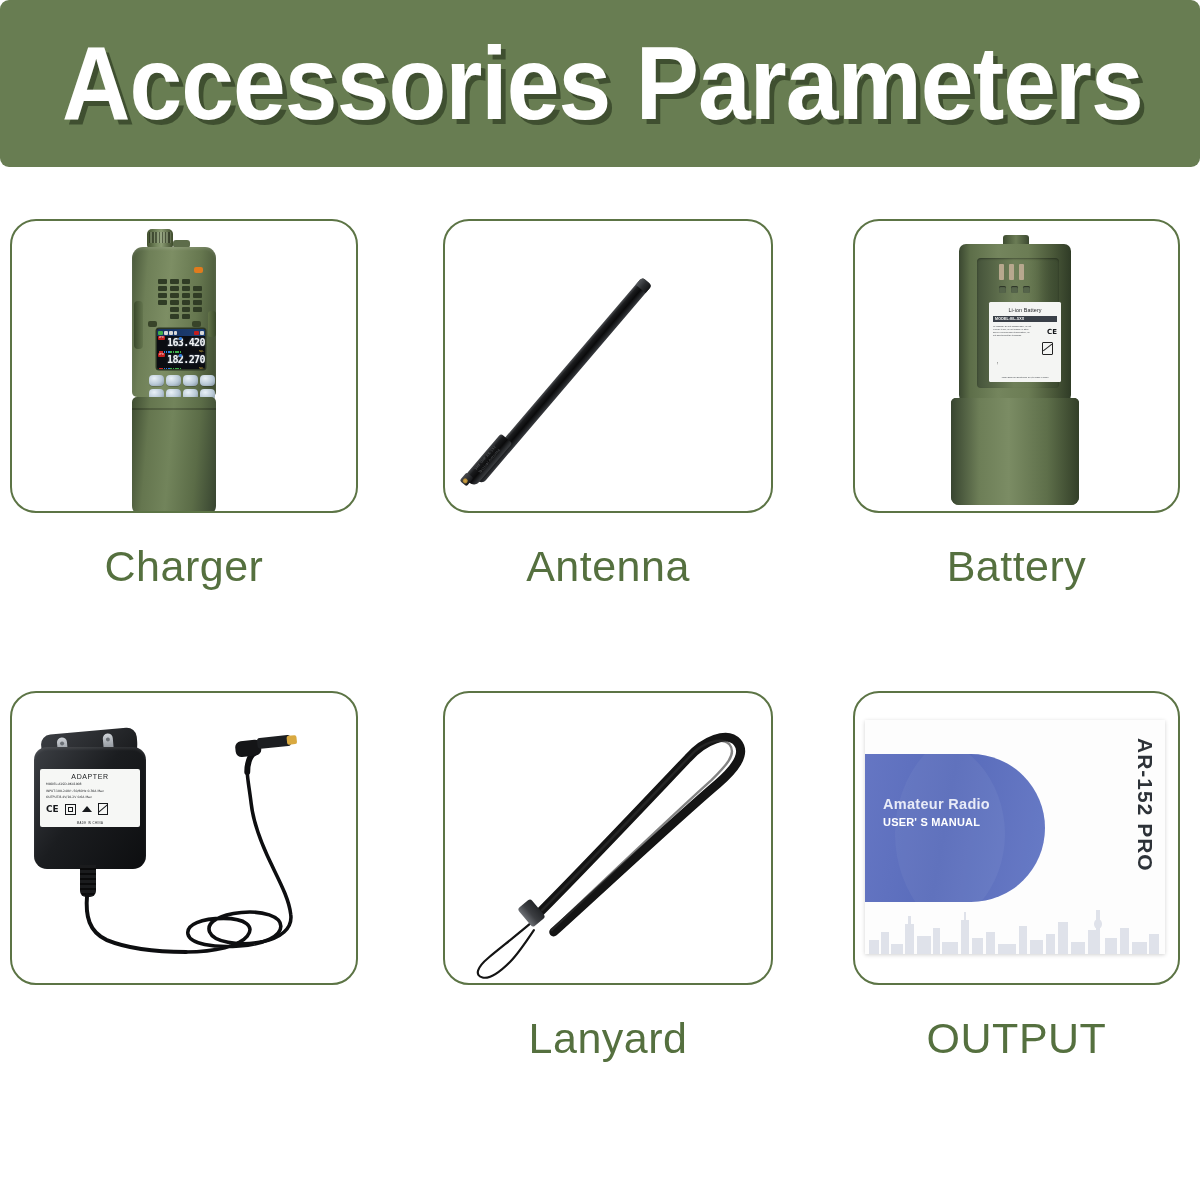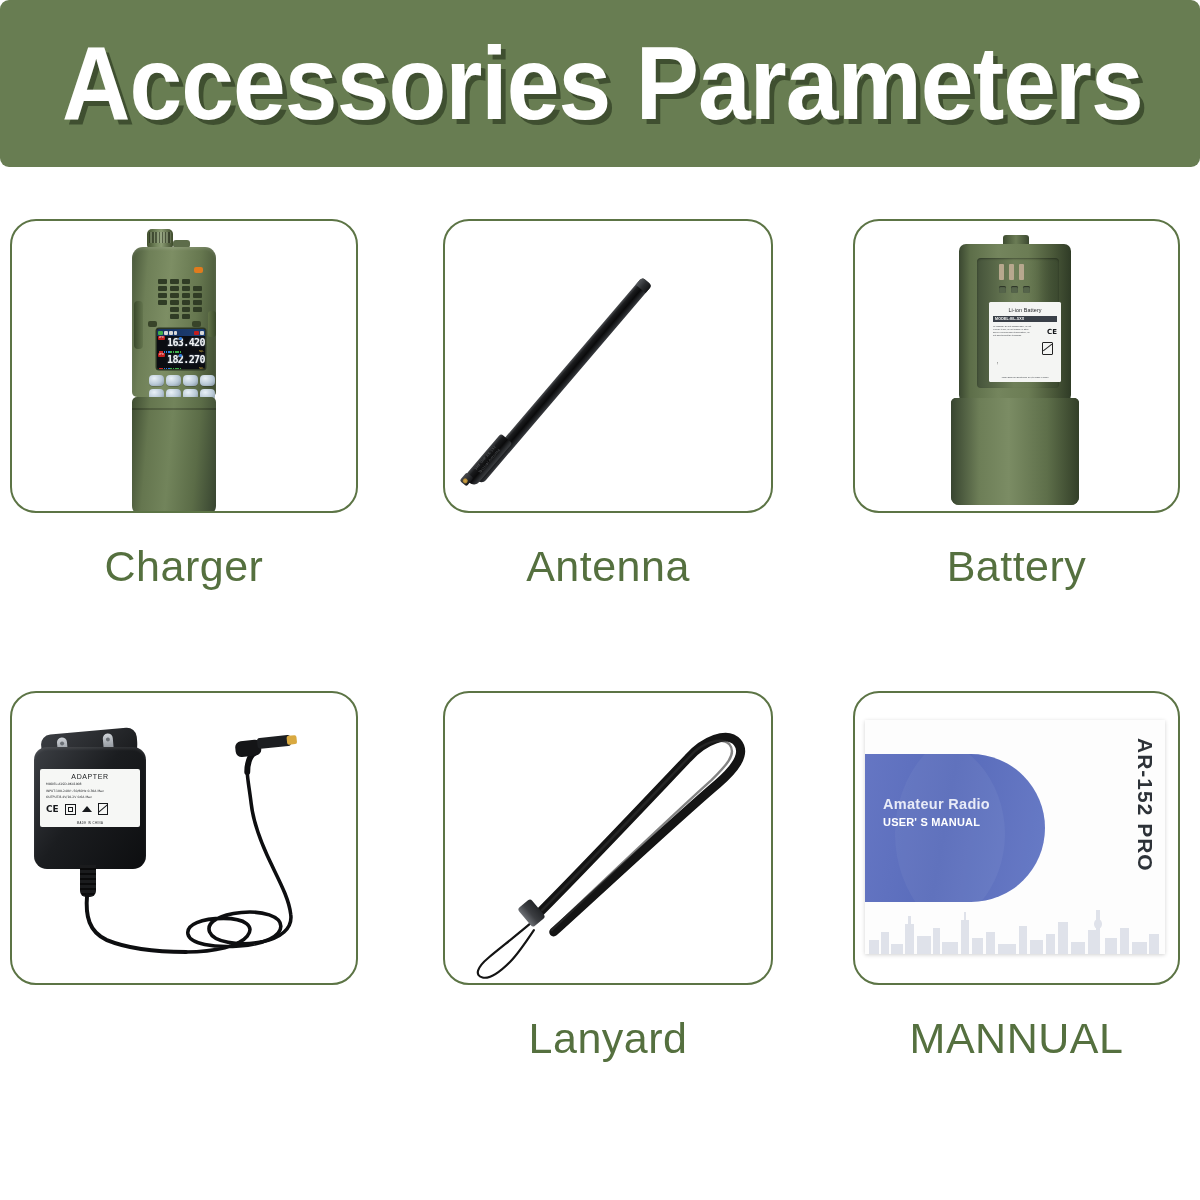--- a/index.html
+++ b/index.html
@@ -700,16 +700,16 @@
               <rect x="231" y="4" width="4" height="44"></rect>
               <rect x="240" y="32" width="12" height="16"></rect>
               <rect x="255" y="22" width="9" height="26"></rect>
               <rect x="267" y="36" width="15" height="12"></rect>
               <rect x="284" y="28" width="10" height="20"></rect>
             </g>
           </svg>
         </div>
       </div>
     </div>
-    <div class="card-label">MANNUAL</div>
+    <div class="card-label">OUTPUT</div>
   </div>
 
 </div>
 
 </body></html>

